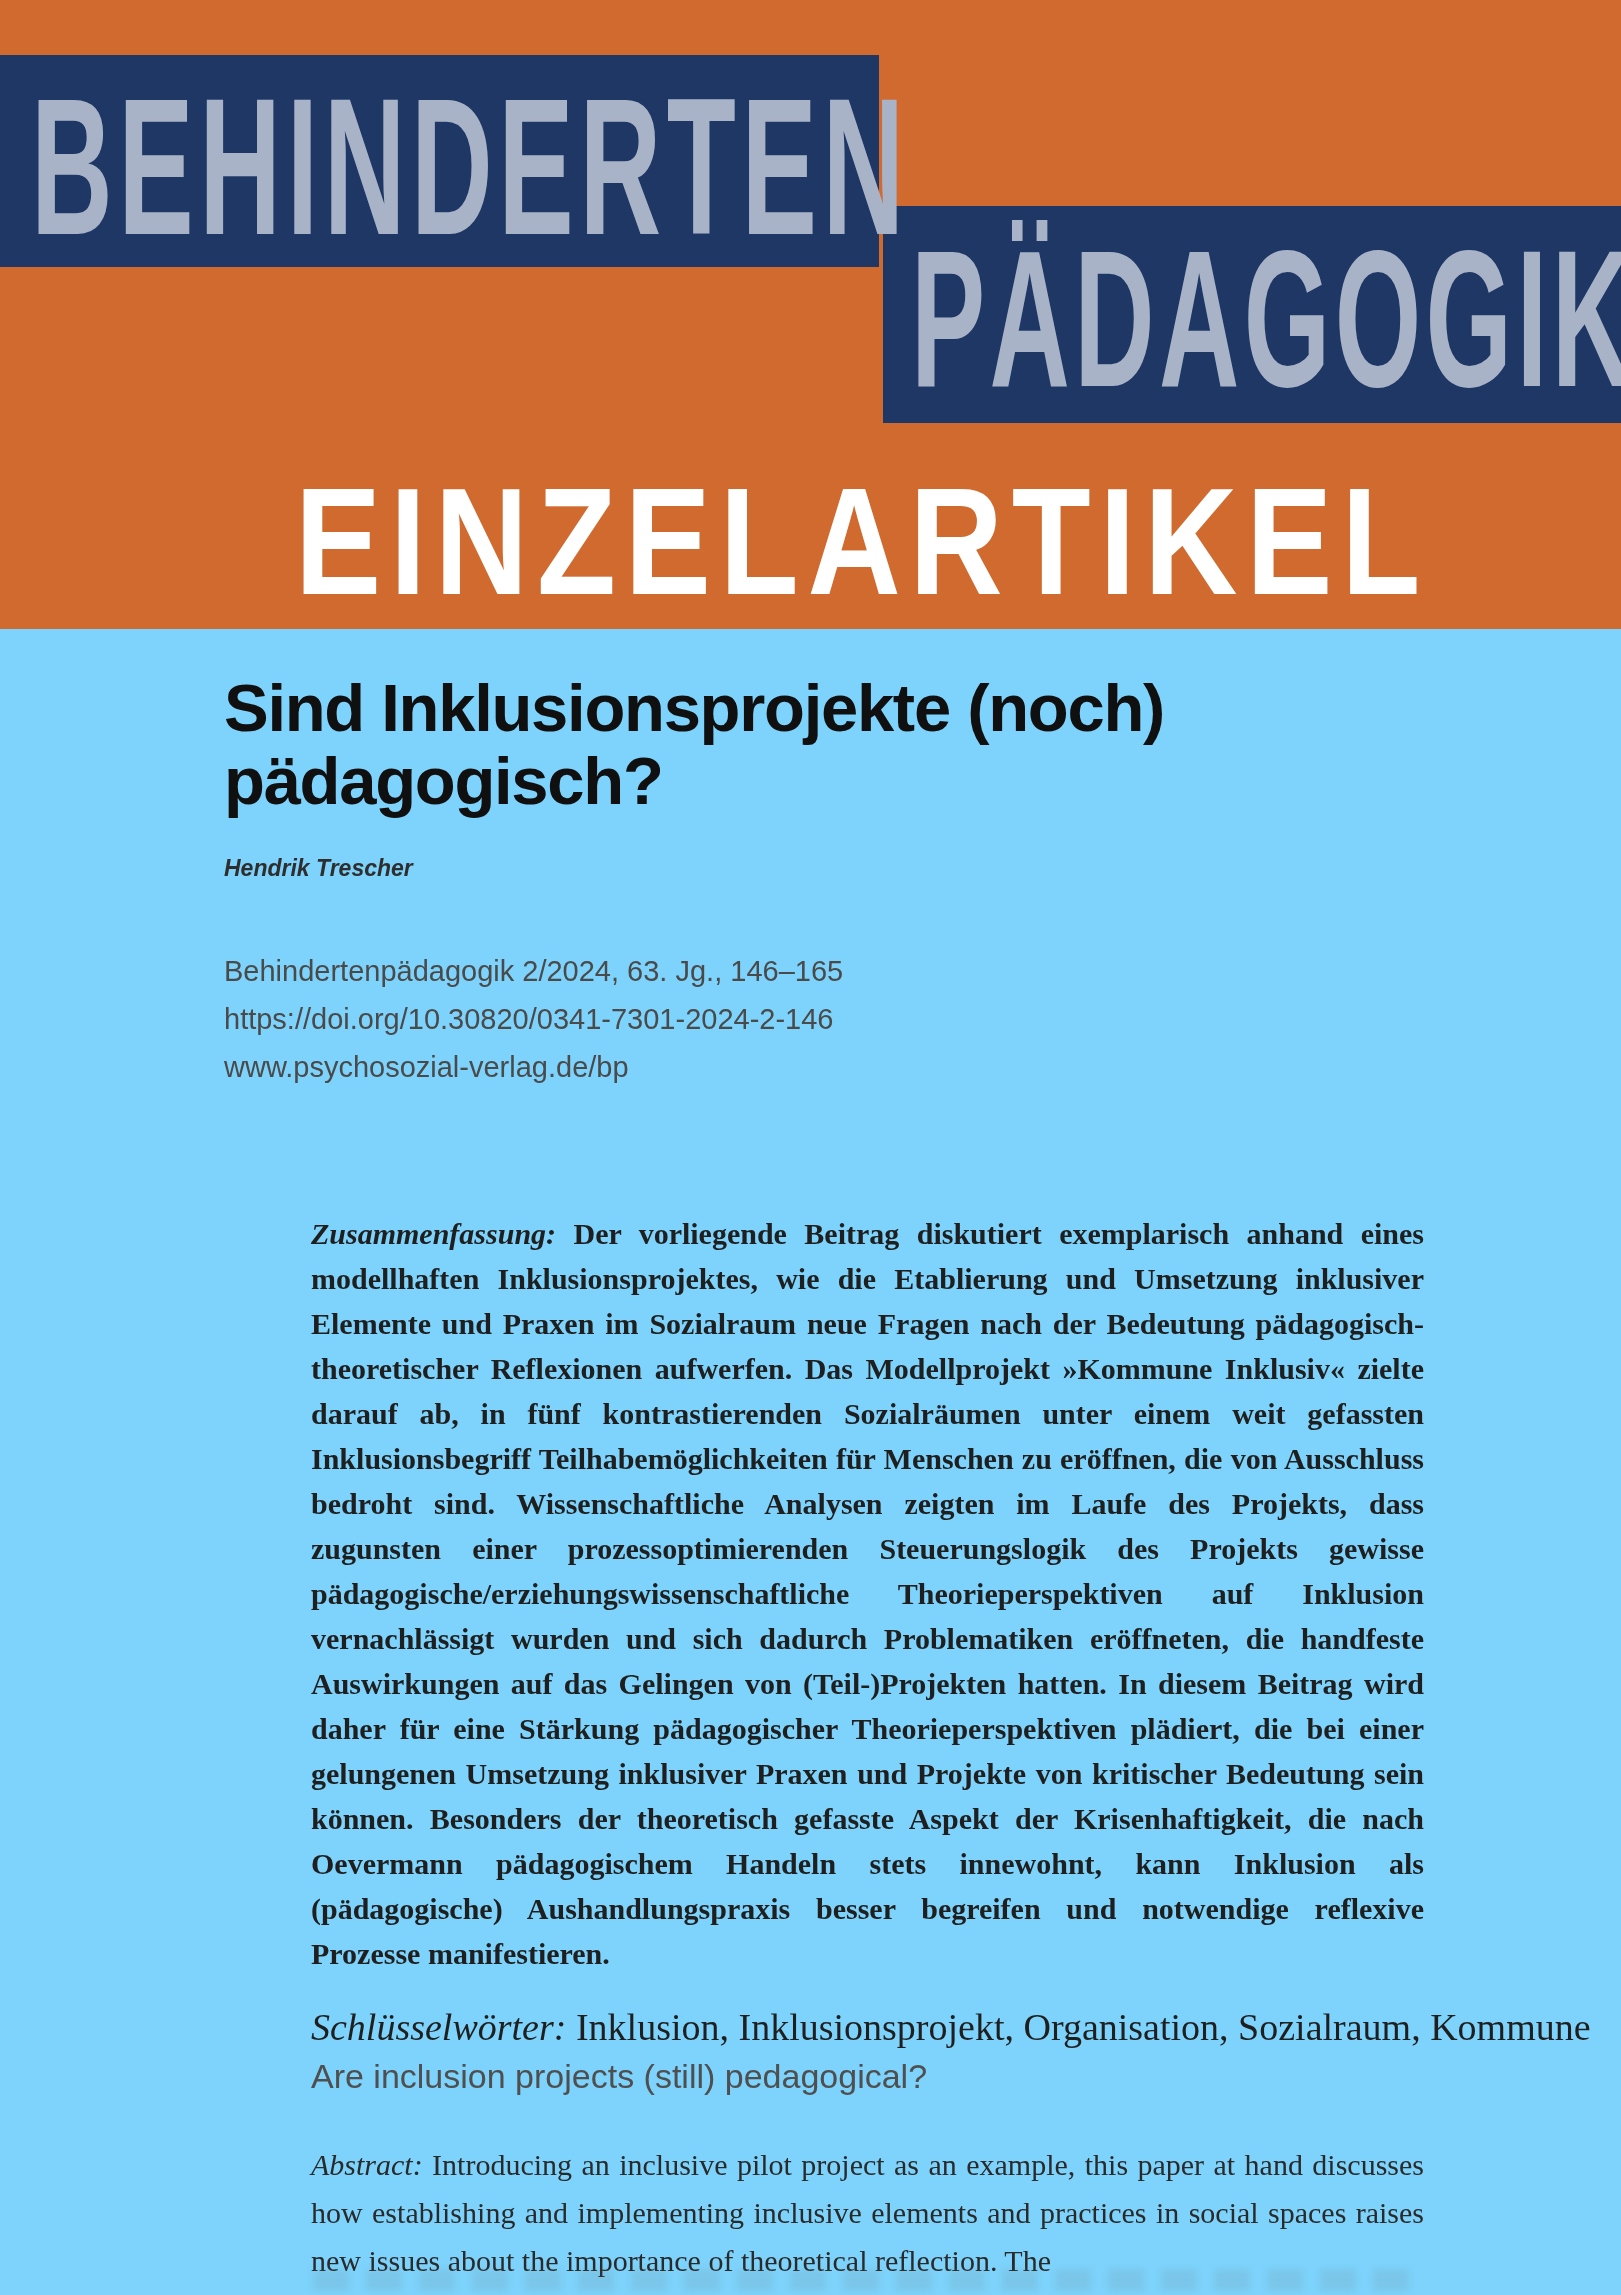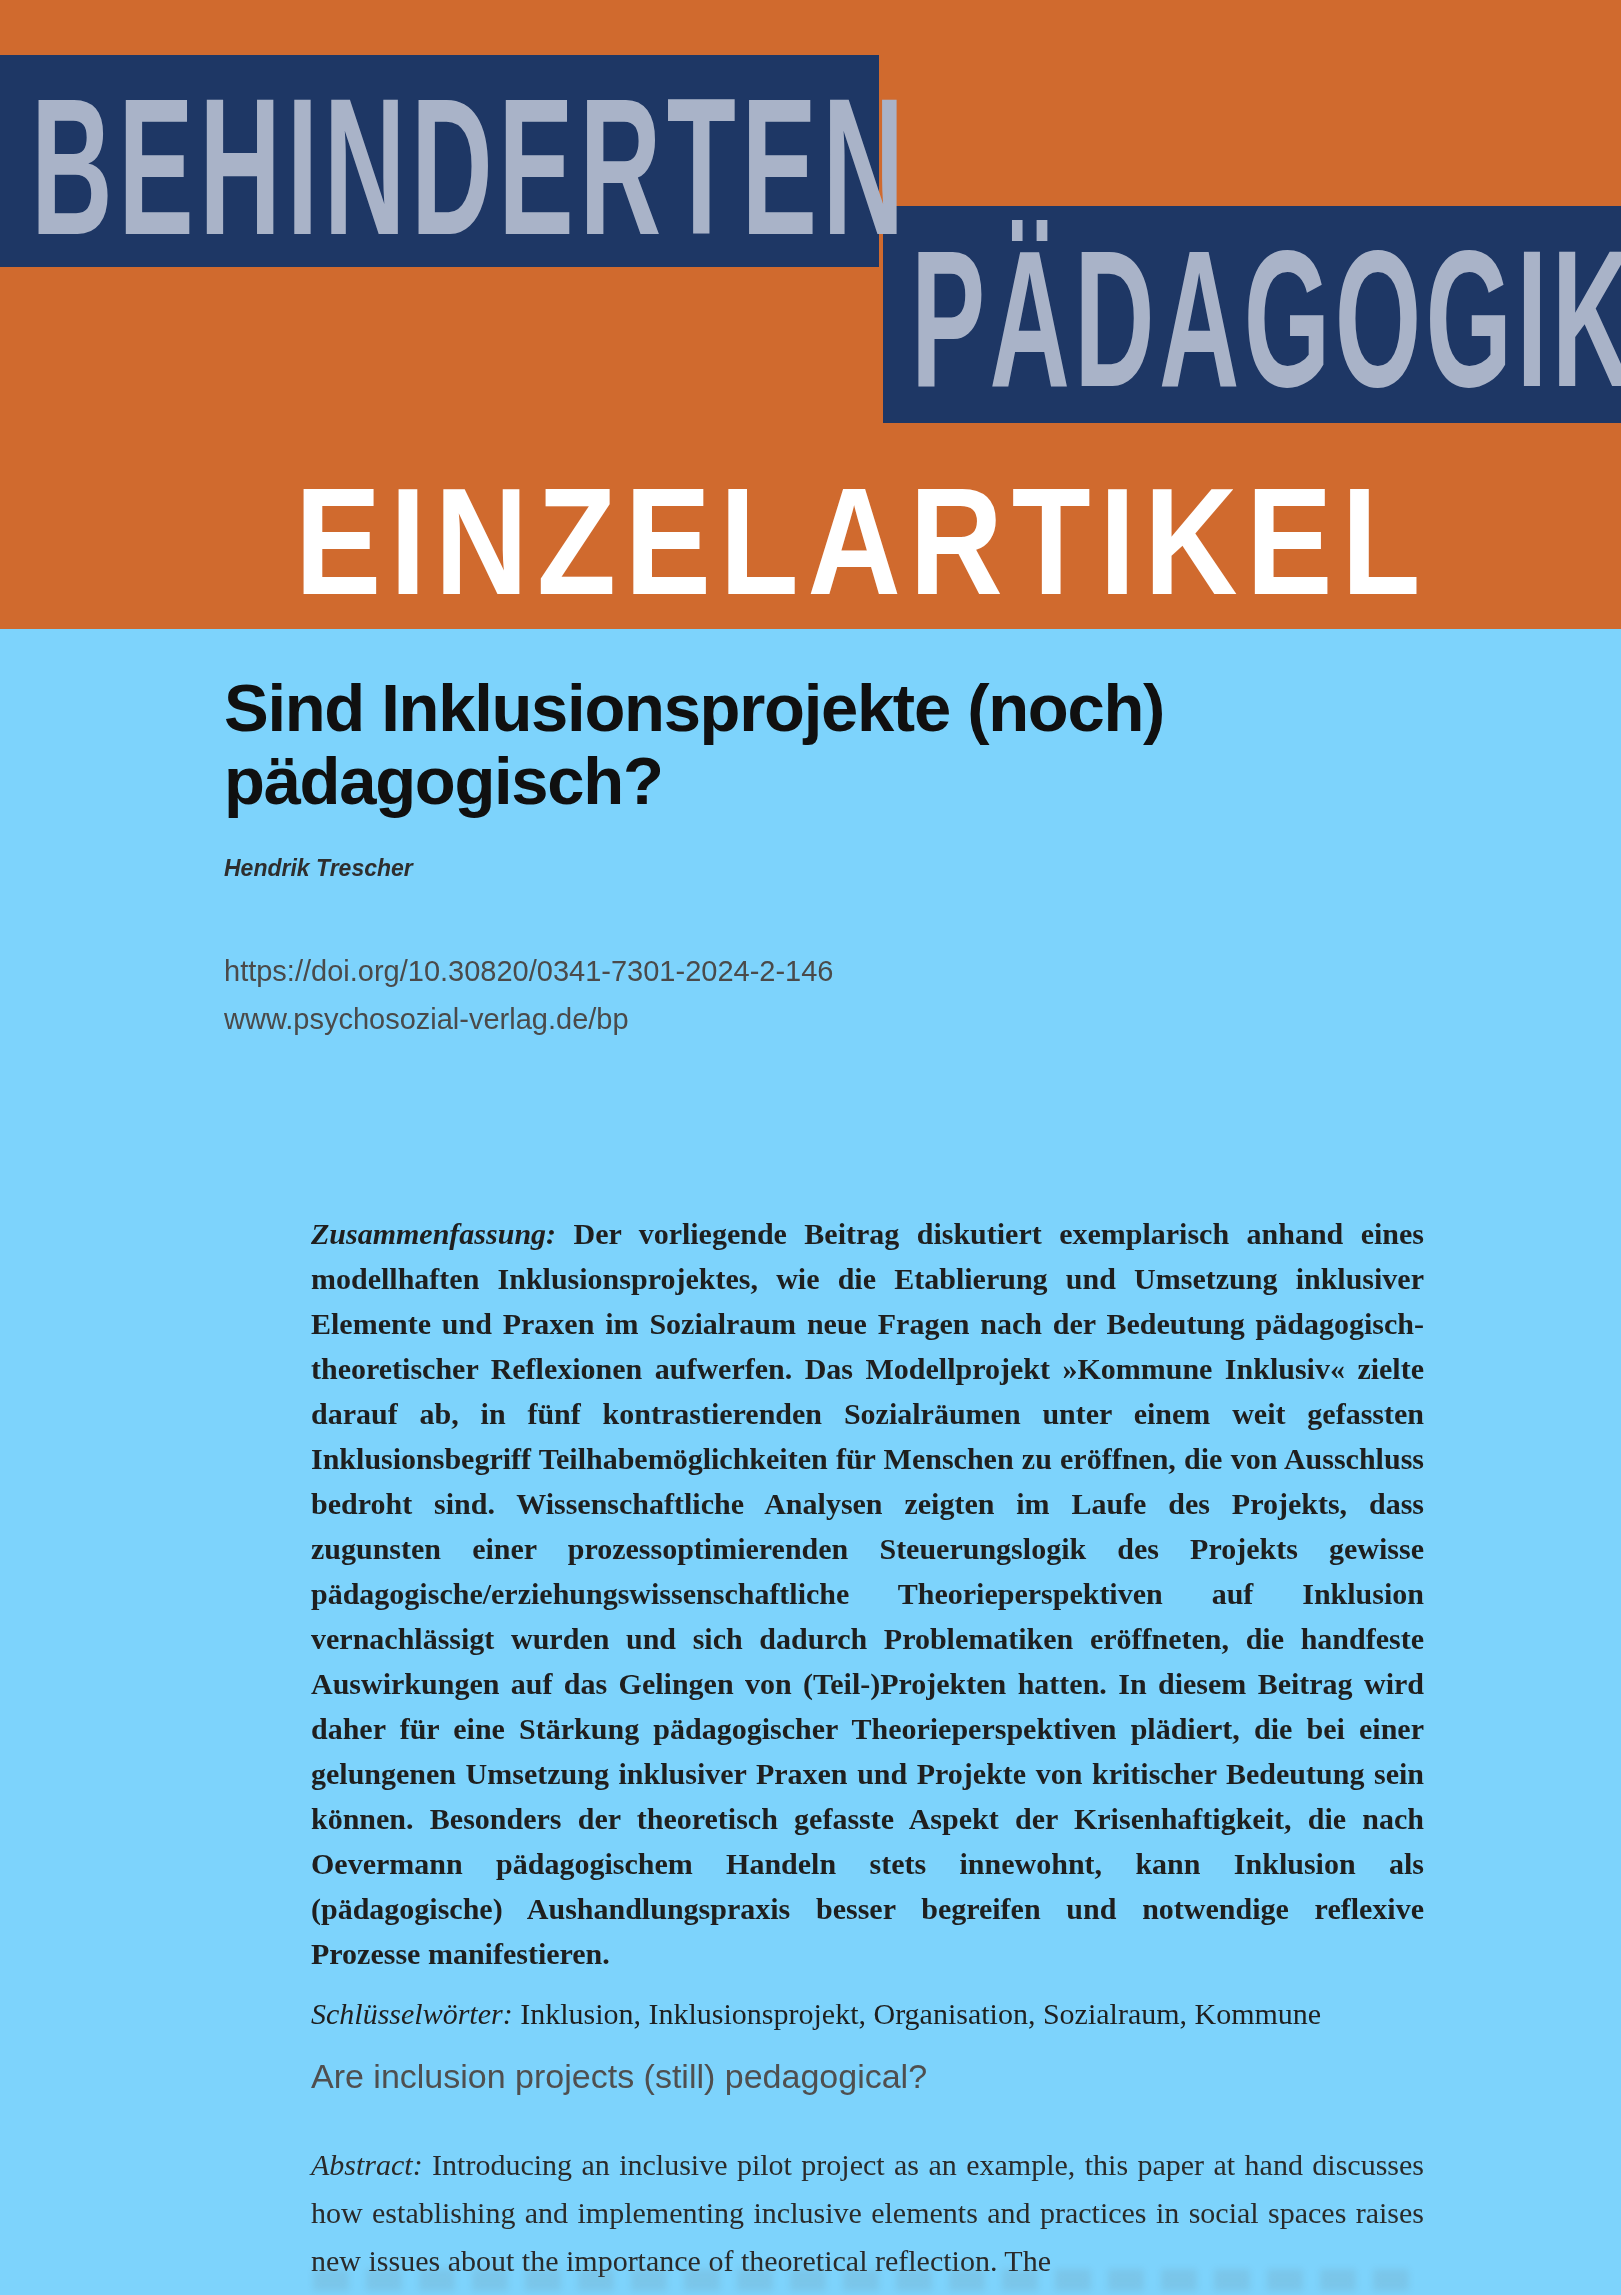--- a/index.html
+++ b/index.html
@@ -73,21 +73,21 @@
   .serif{ font-family:"Liberation Serif", serif; }
   .abstract-de{
     position:absolute; left:311px; top:1181px; width:1113px;
     font-size:30px; line-height:45px;
     text-align:justify;
     color:#1f1f1f;
     font-weight:bold;
   }
   .keywords-de{
     position:absolute; left:311px; top:1967px;
-    font-size:30px;
+    font-size:38px;
     color:#1f1f1f;
     white-space:nowrap;
   }
   .label-italic{ font-style:italic; }
   .english-heading{
     position:absolute; left:311px; top:2057px;
     font-size:34px;
     color:#4f4f4f;
     letter-spacing:0px;
   }
@@ -119,20 +119,21 @@
   </div>
 
   <div class="article-title">
     <div>Sind Inklusionsprojekte (noch)</div>
     <div>pädagogisch?</div>
   </div>
 
   <div class="article-author">Hendrik Trescher</div>
 
   <div class="article-meta">
+    <div>Behindertenpädagogik 2/2024, 63. Jg., 146–165</div>
     <div>https://doi.org/10.30820/0341-7301-2024-2-146</div>
     <div>www.psychosozial-verlag.de/bp</div>
   </div>
 
   <p class="abstract-de serif"><span class="label-italic">Zusammenfassung:</span><span> Der vorliegende Beitrag diskutiert exemplarisch anhand eines modellhaften Inklusionsprojektes, wie die Etablierung und Umsetzung inklusiver Elemente und Praxen im Sozialraum neue Fragen nach der Bedeutung pädagogisch-theoretischer Reflexionen aufwerfen. Das Modellprojekt »Kommune Inklusiv« zielte darauf ab, in fünf kontrastierenden Sozialräumen unter einem weit gefassten Inklusionsbegriff Teilhabemöglichkeiten für Menschen zu eröffnen, die von Ausschluss bedroht sind. Wissenschaftliche Analysen zeigten im Laufe des Projekts, dass zugunsten einer prozessoptimierenden Steuerungslogik des Projekts gewisse pädagogische/erziehungswissenschaftliche Theorieperspektiven auf Inklusion vernachlässigt wurden und sich dadurch Problematiken eröffneten, die handfeste Auswirkungen auf das Gelingen von (Teil-)Projekten hatten. In diesem Beitrag wird daher für eine Stärkung pädagogischer Theorieperspektiven plädiert, die bei einer gelungenen Umsetzung inklusiver Praxen und Projekte von kritischer Bedeutung sein können. Besonders der theoretisch gefasste Aspekt der Krisenhaftigkeit, die nach Oevermann pädagogischem Handeln stets innewohnt, kann Inklusion als (pädagogische) Aushandlungspraxis besser begreifen und notwendige reflexive Prozesse manifestieren.</span></p>
 
   <p class="keywords-de serif"><span class="label-italic">Schlüsselwörter:</span><span> Inklusion, Inklusionsprojekt, Organisation, Sozialraum, Kommune</span></p>
 
   <div class="english-heading">Are inclusion projects (still) pedagogical?</div>
 

